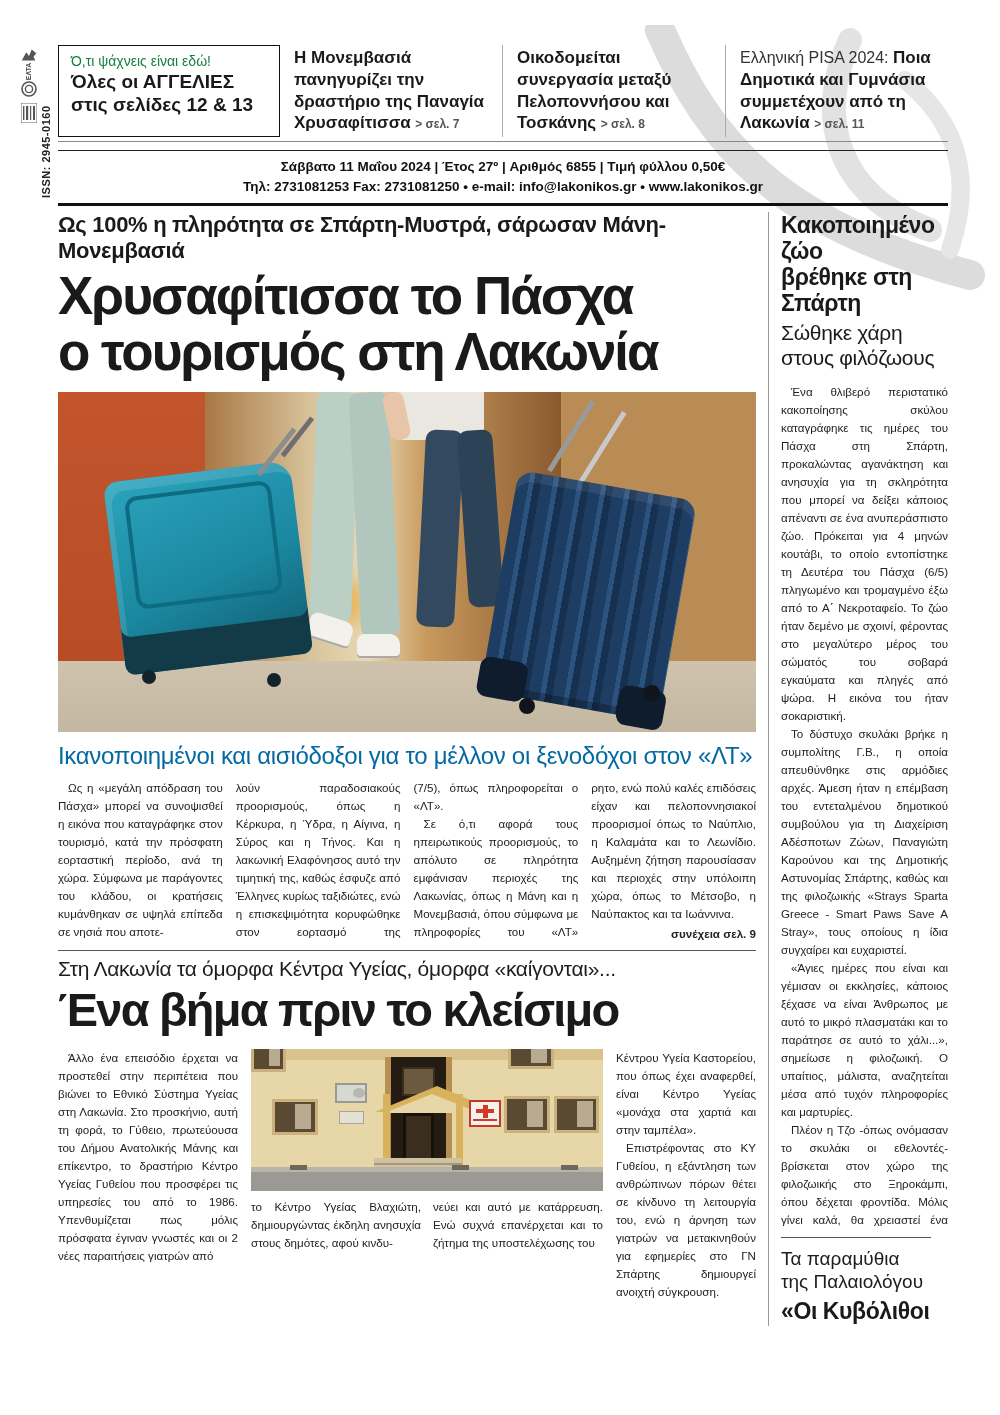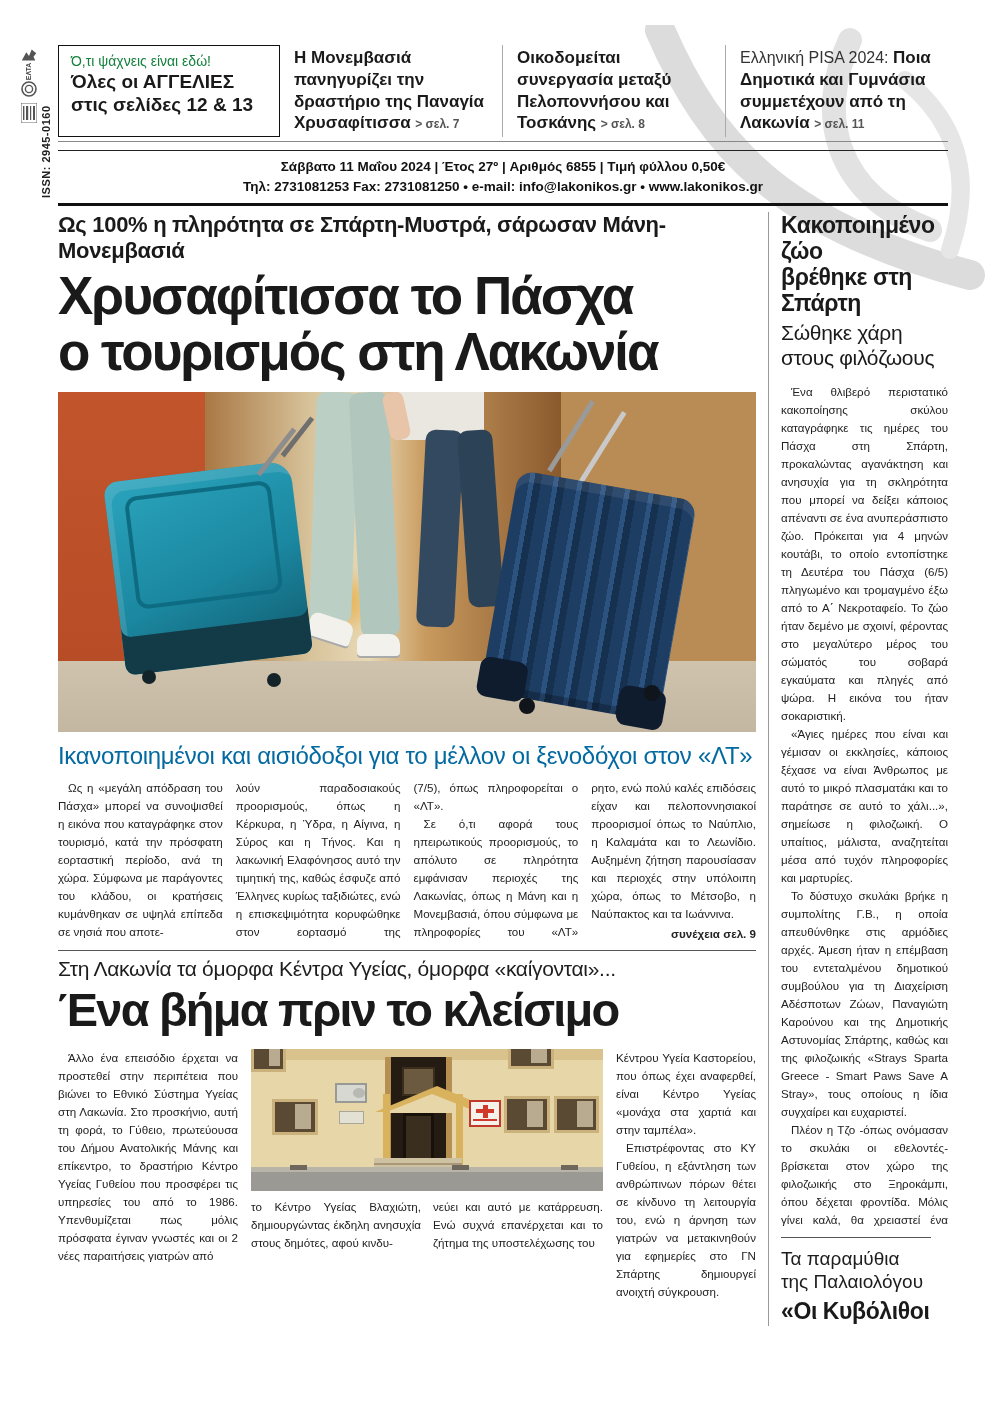--- a/index.html
+++ b/index.html
@@ -348,22 +348,22 @@
         <div class="sb-title">
           <div>Κακοποιημένο ζώο</div>
           <div>βρέθηκε στη Σπάρτη</div>
         </div>
         <div class="sb-sub">
           <div>Σώθηκε χάρη</div>
           <div>στους φιλόζωους</div>
         </div>
         <div class="sb-body bodytext">
           <p>Ένα θλιβερό περιστατικό κακοποίησης σκύλου καταγράφηκε τις ημέρες του Πάσχα στη Σπάρτη, προκαλώντας αγανάκτηση και ανησυχία για τη σκληρότητα που μπορεί να δείξει κάποιος απέναντι σε ένα ανυπεράσπιστο ζώο. Πρόκειται για 4 μηνών κουτάβι, το οποίο εντοπίστηκε τη Δευτέρα του Πάσχα (6/5) πληγωμένο και τρομαγμένο έξω από το Α΄ Νεκροταφείο. Το ζώο ήταν δεμένο με σχοινί, φέροντας στο μεγαλύτερο μέρος του σώματός του σοβαρά εγκαύματα και πληγές από ψώρα. Η εικόνα του ήταν σοκαριστική.</p>
+          <p>Το δύστυχο σκυλάκι βρήκε η συμπολίτης Γ.Β., η οποία απευθύνθηκε στις αρμόδιες αρχές. Άμεση ήταν η επέμβαση του εντεταλμένου δημοτικού συμβούλου για τη Διαχείριση Αδέσποτων Ζώων, Παναγιώτη Καρούνου και της Δημοτικής Αστυνομίας Σπάρτης, καθώς και της φιλοζωικής «Strays Sparta Greece - Smart Paws Save A Stray», τους οποίους η ίδια συγχαίρει και ευχαριστεί.</p>
           <p>«Άγιες ημέρες που είναι και γέμισαν οι εκκλησίες, κάποιος ξέχασε να είναι Άνθρωπος με αυτό το μικρό πλασματάκι και το παράτησε σε αυτό το χάλι...», σημείωσε η φιλοζωική. Ο υπαίτιος, μάλιστα, αναζητείται μέσα από τυχόν πληροφορίες και μαρτυρίες.</p>
-          <p>Το δύστυχο σκυλάκι βρήκε η συμπολίτης Γ.Β., η οποία απευθύνθηκε στις αρμόδιες αρχές. Άμεση ήταν η επέμβαση του εντεταλμένου δημοτικού συμβούλου για τη Διαχείριση Αδέσποτων Ζώων, Παναγιώτη Καρούνου και της Δημοτικής Αστυνομίας Σπάρτης, καθώς και της φιλοζωικής «Strays Sparta Greece - Smart Paws Save A Stray», τους οποίους η ίδια συγχαίρει και ευχαριστεί.</p>
           <p>Πλέον η Τζο -όπως ονόμασαν το σκυλάκι οι εθελοντές- βρίσκεται στον χώρο της φιλοζωικής στο Ξηροκάμπι, όπου δέχεται φροντίδα. Μόλις γίνει καλά, θα χρειαστεί ένα σπίτι και μια οικογένεια που δεν θα την εγκαταλείψει ξανά. Όποιος επιθυμεί να ενισχύσει την προσπάθεια για την Τζο, αλλά και τα δεκάδες ζώα που περιμένουν υιοθεσία, μπορεί να αναζητήσει πληροφορίες στο straysparta.gr.</p>
         </div>
       </div>
 
       <hr class="sb-divider">
 
       <div class="promo">
         <div class="p-light">Τα παραμύθια</div>
         <div class="p-light">της Παλαιολόγου</div>
         <div class="p-bold">

